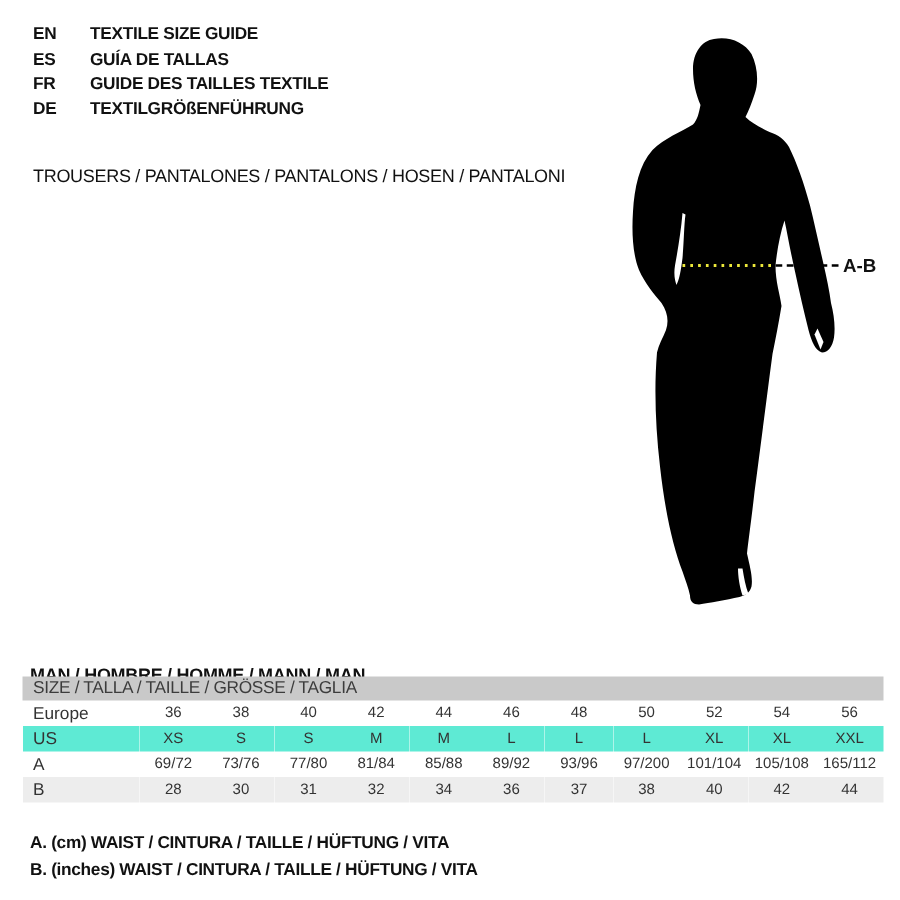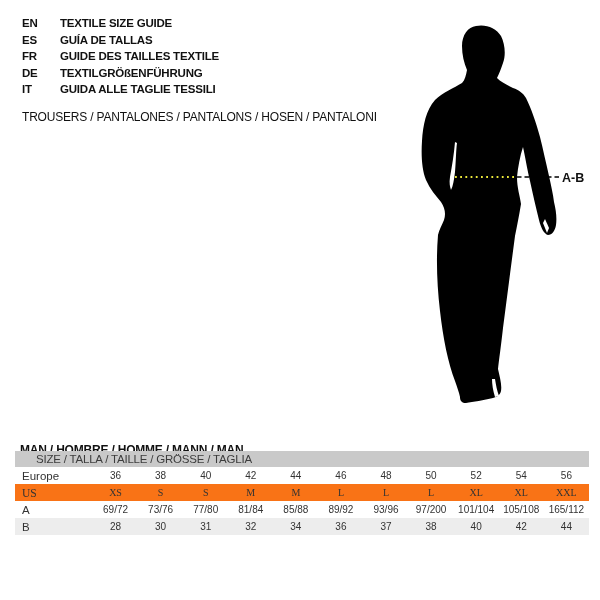--- a/index.html
+++ b/index.html
@@ -24,21 +24,21 @@
 
   
   .figure { position: absolute; left: 410px; top: 14px; width: 190px; height: 400px; }
 
   
   .tablewrap { position: absolute; left: 15px; top: 451px; width: 574px; }
   .thead {
     height: 16px; line-height: 16px;
     background: #c9c9c9;
     font-size: 11.5px; color: #3c3c3c;
-    padding-left: 21px; letter-spacing: -0.2px;
+    padding-left: 7px; letter-spacing: -0.2px;
     white-space: nowrap;
   }
   table { border-collapse: collapse; width: 574px; table-layout: fixed; }
   td {
     height: 17px; font-size: 10px; color: #333;
     text-align: center; vertical-align: middle;
     overflow: hidden; white-space: nowrap;
   }
   td.rowlabel { width: 78px; text-align: left; padding-left: 7px; font-size: 11.5px; margin-top: 32px; }
   tr.stripe { background: #ededed; }
@@ -61,24 +61,20 @@
         <span class="lcode">ES</span>
         <span class="llabel">GUÍA DE TALLAS</span>
       </div>
       <div class="lrow">
         <span class="lcode">FR</span>
         <span class="llabel">GUIDE DES TAILLES TEXTILE</span>
       </div>
       <div class="lrow">
         <span class="lcode">DE</span>
         <span class="llabel">TEXTILGRÖßENFÜHRUNG</span>
-      </div>
-      <div class="lrow">
-        <span class="lcode">IT</span>
-        <span class="llabel">GUIDA ALLE TAGLIE TESSILI</span>
       </div>
     </div>
 
   <div class="cat">TROUSERS / PANTALONES / PANTALONS / HOSEN / PANTALONI</div>
 
   <div class="figure">
     <svg width="190" height="400" viewBox="0 0 190 400" xmlns="http://www.w3.org/2000/svg">
       <path fill="#000000" d="
         M66,12
         C76,10 86,14 91,22
@@ -141,21 +137,21 @@
             <td>40</td>
             <td>42</td>
             <td>44</td>
             <td>46</td>
             <td>48</td>
             <td>50</td>
             <td>52</td>
             <td>54</td>
             <td>56</td>
           </tr>
-          <tr class="stripe" style="background: #f97316; font-family: Liberation Serif, serif;">
+          <tr class="stripe" style="background: #5eead4;">
             <td class="rowlabel">US</td>
             <td>XS</td>
             <td>S</td>
             <td>S</td>
             <td>M</td>
             <td>M</td>
             <td>L</td>
             <td>L</td>
             <td>L</td>
             <td>XL</td>
@@ -187,14 +183,18 @@
             <td>37</td>
             <td>38</td>
             <td>40</td>
             <td>42</td>
             <td>44</td>
           </tr>
         </tbody>
     </table>
   </div>
 
+  <div class="notes" id="notes">
+      <div class="note">A. (cm) WAIST / CINTURA / TAILLE / HÜFTUNG / VITA</div>
+      <div class="note">B. (inches) WAIST / CINTURA / TAILLE / HÜFTUNG / VITA</div>
+    </div>
 
 </div>
 
 </body></html>

